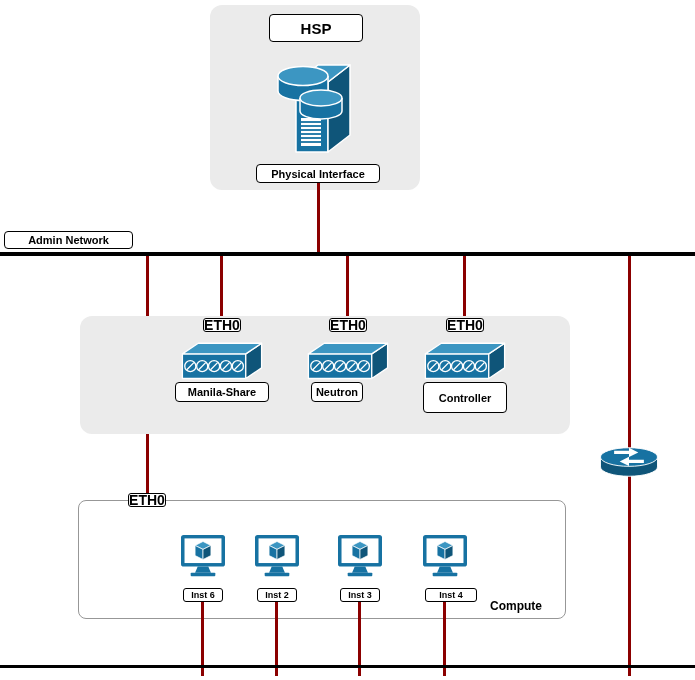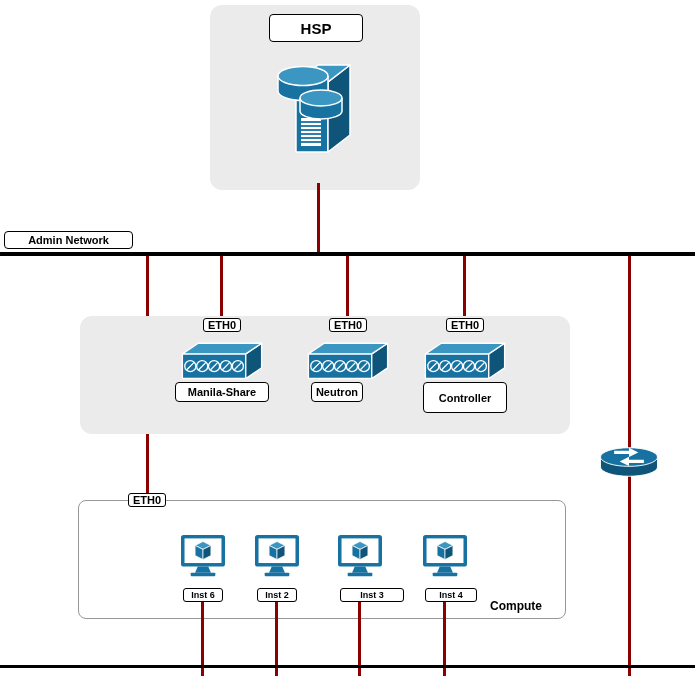--- a/index.html
+++ b/index.html
@@ -8,21 +8,21 @@
   }
   *{box-sizing:border-box;margin:0;padding:0}
   body{background:#fff;font-family:"Liberation Sans",sans-serif}
   .canvas{position:relative;width:695px;height:680px;background:#fff;overflow:hidden}
   .panel{position:absolute;background:var(--panel-gray,#EBEBEB);border-radius:12px}
   .vline{position:absolute;width:3px;background:var(--line-red,#8B0000)}
   .hline{position:absolute;left:0;width:695px;height:4px;background:var(--line-black,#000)}
   .label-box{position:absolute;display:flex;align-items:center;justify-content:center;
     background:#fff;border:1.5px solid #000;border-radius:4px;font-weight:bold;
     font-size:11px;white-space:nowrap;color:#000}
-  .eth{font-size:11px;border-width:1px;border-radius:3px}
+  .eth{font-size:14px;border-width:1px;border-radius:3px}
   .inst{font-size:9px;border-width:1px;border-radius:3px}
   .hsp-title{font-size:15px}
   .icon{position:absolute}
   .icon svg{width:100%;height:100%;display:block}
   .compute-box{position:absolute;background:#fff;border:1px solid #979797;border-radius:8px}
   .plain-label{position:absolute;font-weight:bold;font-size:12px;color:#000}
   .f-b{fill:var(--icon-blue,#1772A2)}
   .f-bl{fill:var(--icon-blue-light,#3C96C2)}
   .f-bd{fill:var(--icon-blue-dark,#0F5579)}
   .s-b{stroke:var(--icon-blue,#1772A2)}
@@ -87,20 +87,21 @@
 
 <div class="canvas">
 
   <div class="panel" style="left:210px;top:5px;width:210px;height:185px"></div>
   <div class="label-box hsp-title" style="left:269px;top:14px;width:94px;height:28px">HSP</div>
   <div class="icon" style="left:266px;top:48px;width:100px;height:110px">
     <svg viewBox="0 0 100 110">
         <use href="#def-server"></use>
       </svg>
   </div>
+  <div class="label-box" style="left:256px;top:164px;width:124px;height:19px">Physical Interface</div>
   <div class="vline" style="left:317px;top:183px;height:72px"></div>
 
   <div class="label-box" style="left:4px;top:231px;width:129px;height:18px">Admin Network</div>
   <div class="hline" style="top:252px"></div>
 
   <div class="vline" style="left:146px;top:256px;height:239px"></div>
   <div class="vline" style="left:220px;top:256px;height:64px"></div>
   <div class="vline" style="left:346px;top:256px;height:64px"></div>
   <div class="vline" style="left:463px;top:256px;height:64px"></div>
   <div class="vline" style="left:628px;top:256px;height:420px"></div>
@@ -155,21 +156,21 @@
       </svg>
   </div>
   <div class="label-box inst" style="left:257px;top:588px;width:40px;height:14px">Inst 2</div>
   <div class="vline" style="left:275px;top:602px;height:74px"></div>
 
   <div class="icon" style="left:337px;top:534px;width:46px;height:44px">
     <svg viewBox="0 0 52 50">
         <use href="#def-instance"></use>
       </svg>
   </div>
-  <div class="label-box inst" style="left:340px;top:588px;width:64px;height:14px">Inst 3</div>
+  <div class="label-box inst" style="left:340px;top:588px;width:40px;height:14px">Inst 3</div>
   <div class="vline" style="left:358px;top:602px;height:74px"></div>
 
   <div class="icon" style="left:422px;top:534px;width:46px;height:44px">
     <svg viewBox="0 0 52 50">
         <use href="#def-instance"></use>
       </svg>
   </div>
   <div class="label-box inst" style="left:425px;top:588px;width:52px;height:14px">Inst 4</div>
   <div class="vline" style="left:443px;top:602px;height:74px"></div>
 

